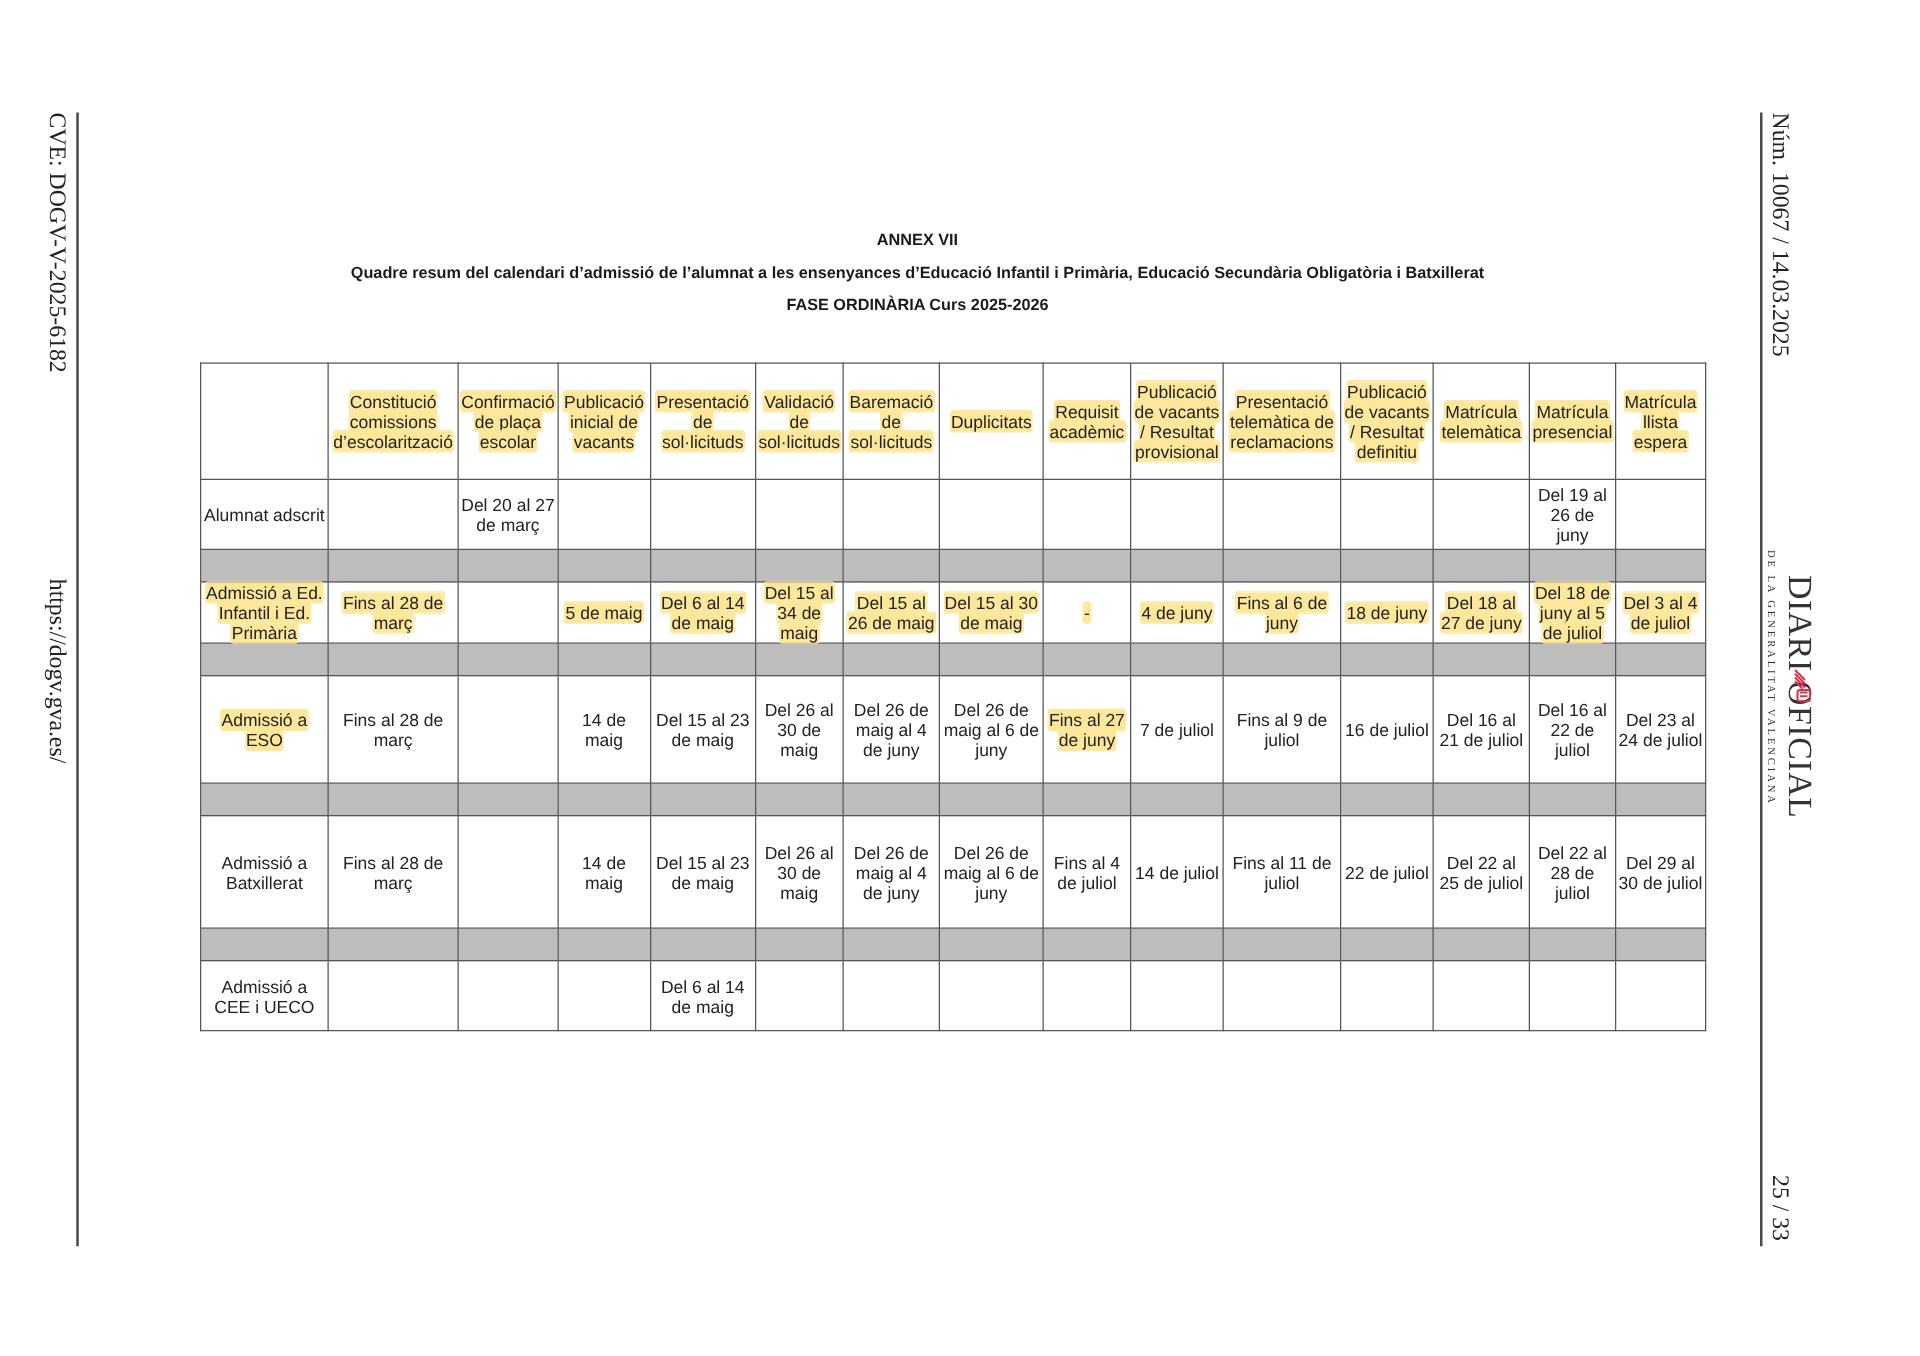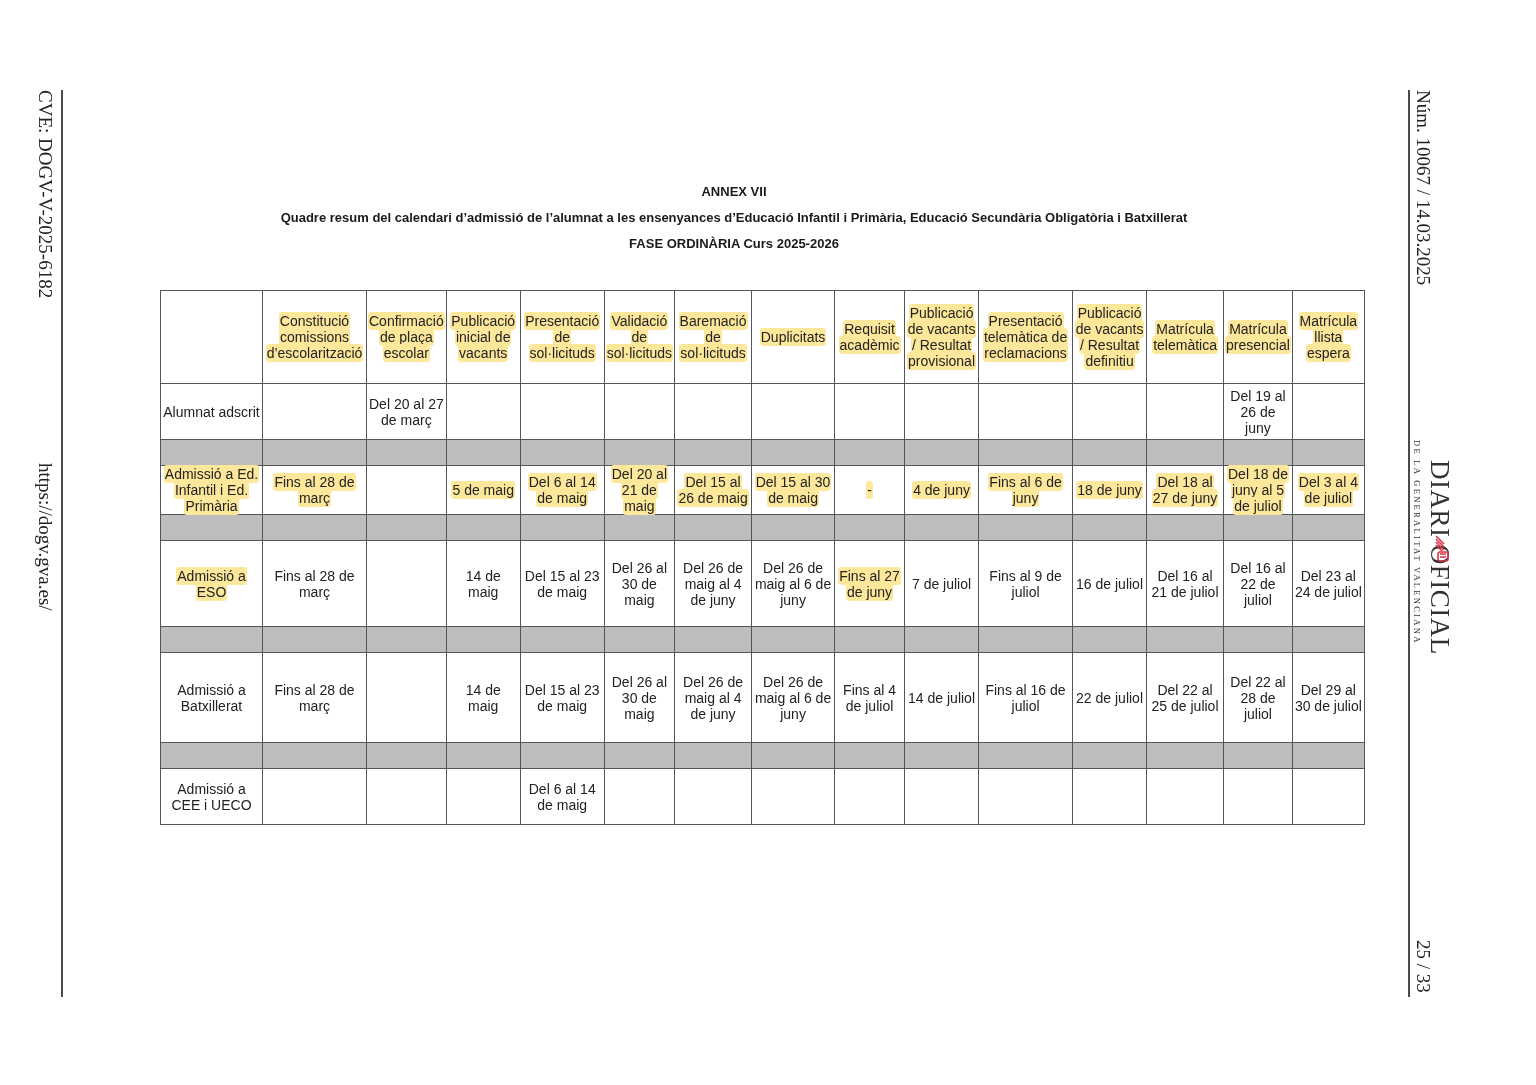--- a/index.html
+++ b/index.html
@@ -149,21 +149,21 @@
         <td></td>
         <td></td>
   </tr>
 
   <tr style="height:47px">
     <td><span class="hl">Admissió a Ed. Infantil i Ed. Primària</span></td>
     <td><span class="hl">Fins al 28 de març</span></td>
     <td></td>
     <td><span class="hl">5 de maig</span></td>
     <td><span class="hl">Del 6 al 14 de maig</span></td>
-    <td><span class="hl">Del 20 al 21 de maig</span></td>
+    <td><span class="hl">Del 15 al 34 de maig</span></td>
     <td><span class="hl">Del 15 al 26 de maig</span></td>
     <td><span class="hl">Del 15 al 30 de maig</span></td>
     <td><span class="hl">-</span></td>
     <td><span class="hl">4 de juny</span></td>
     <td><span class="hl">Fins al 6 de juny</span></td>
     <td><span class="hl">18 de juny</span></td>
     <td><span class="hl">Del 18 al 27 de juny</span></td>
     <td><span class="hl">Del 18 de juny al 5 de juliol</span></td>
     <td><span class="hl">Del 3 al 4 de juliol</span></td>
   </tr>
@@ -224,21 +224,21 @@
     <td>Admissió a Batxillerat</td>
     <td>Fins al 28 de març</td>
     <td></td>
     <td>14 de maig</td>
     <td>Del 15 al 23 de maig</td>
     <td>Del 26 al 30 de maig</td>
     <td>Del 26 de maig al 4 de juny</td>
     <td>Del 26 de maig al 6 de juny</td>
     <td>Fins al 4 de juliol</td>
     <td>14 de juliol</td>
-    <td>Fins al 16 de juliol</td>
+    <td>Fins al 11 de juliol</td>
     <td>22 de juliol</td>
     <td>Del 22 al 25 de juliol</td>
     <td>Del 22 al 28 de juliol</td>
     <td>Del 29 al 30 de juliol</td>
   </tr>
   <tr class="sep" style="height:26px">
     <td></td>
         <td></td>
         <td></td>
         <td></td>

